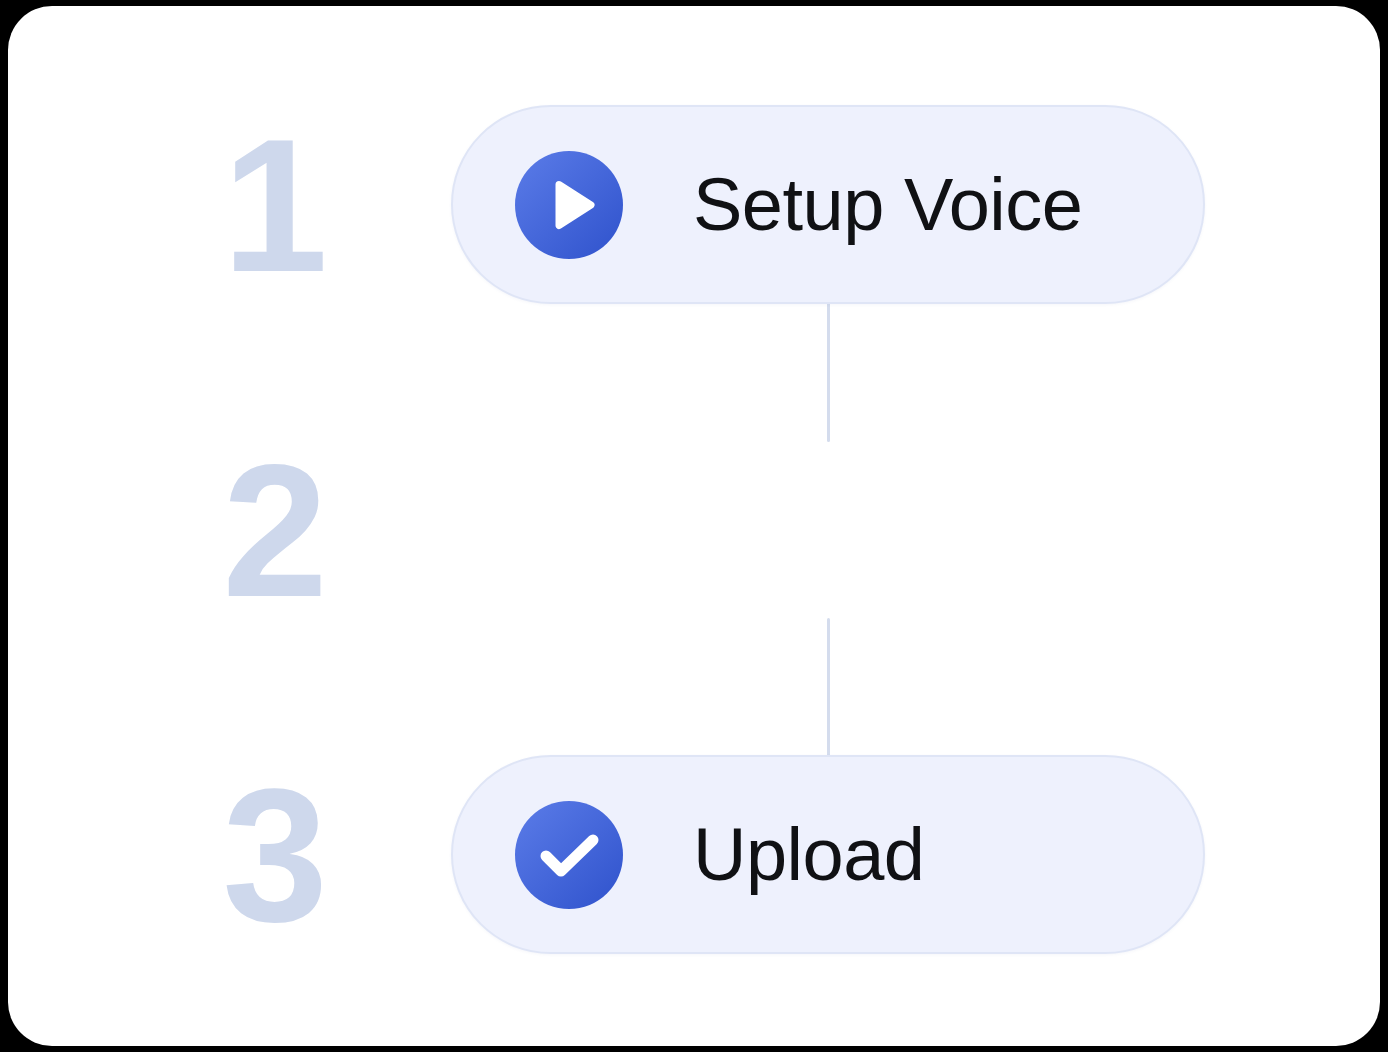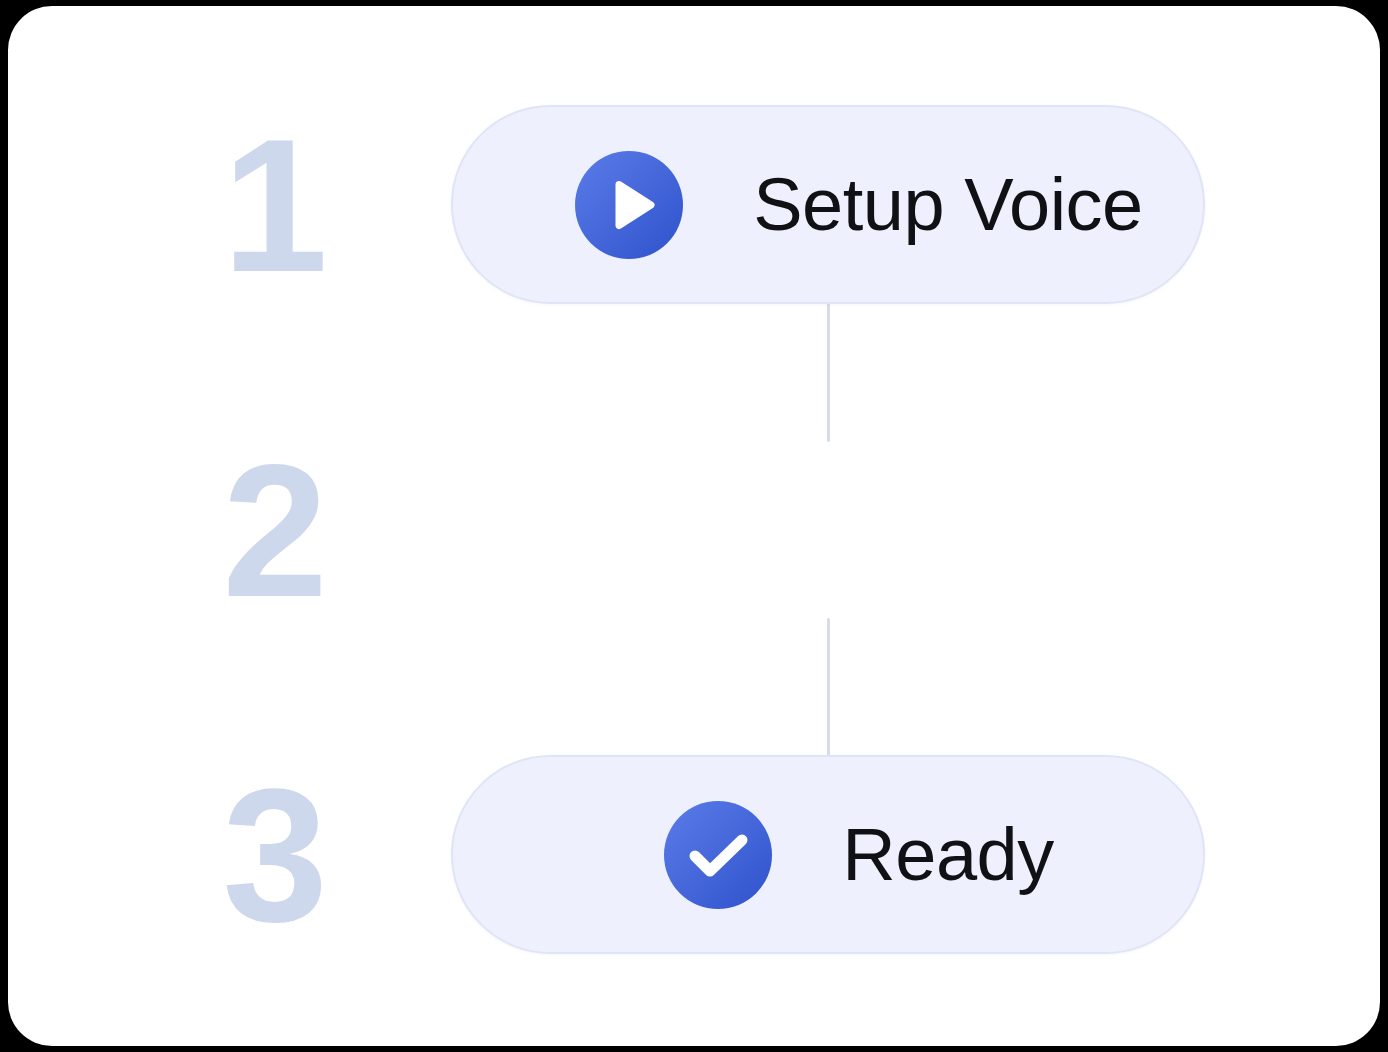--- a/index.html
+++ b/index.html
@@ -80,21 +80,20 @@
     top: 0;
     width: 754px;
     height: 199px;
     box-sizing: border-box;
     background: #eef1fd;
     border: 2px solid #dfe5f6;
     border-radius: 100px;
     display: flex;
     align-items: center;
     box-shadow: 0 1px 3px rgba(90,110,170,0.06);
-    justify-content: center;
   }
 
   .pill-icon {
     width: 108px;
     height: 108px;
     margin-left: 62px;
     flex: 0 0 auto;
     display: block;
   }
 
@@ -147,18 +146,18 @@
         <svg class="pill-icon" viewBox="0 0 108 108">
           <defs>
             <linearGradient id="gradCheck" x1="0" y1="0" x2="1" y2="1">
               <stop offset="0%" stop-color="#5b7ce8"></stop>
               <stop offset="100%" stop-color="#2f52cc"></stop>
             </linearGradient>
           </defs>
           <circle cx="54" cy="54" r="54" fill="url(#gradCheck)"></circle>
           <path d="M31 55 L46 70 L78 39" fill="none" stroke="#ffffff" stroke-width="11" stroke-linecap="round" stroke-linejoin="round"></path>
         </svg>
-        <div class="pill-label">Ready</div>
+        <div class="pill-label">Upload</div>
       </div>
     </div>
 
   </div>
 </div>
 
 </body></html>

